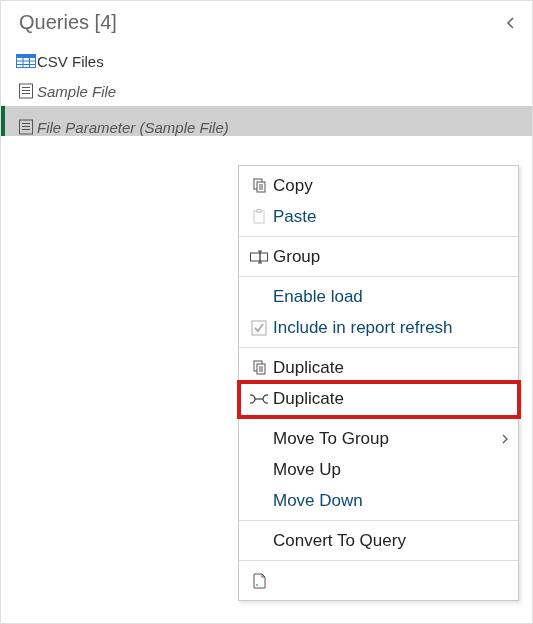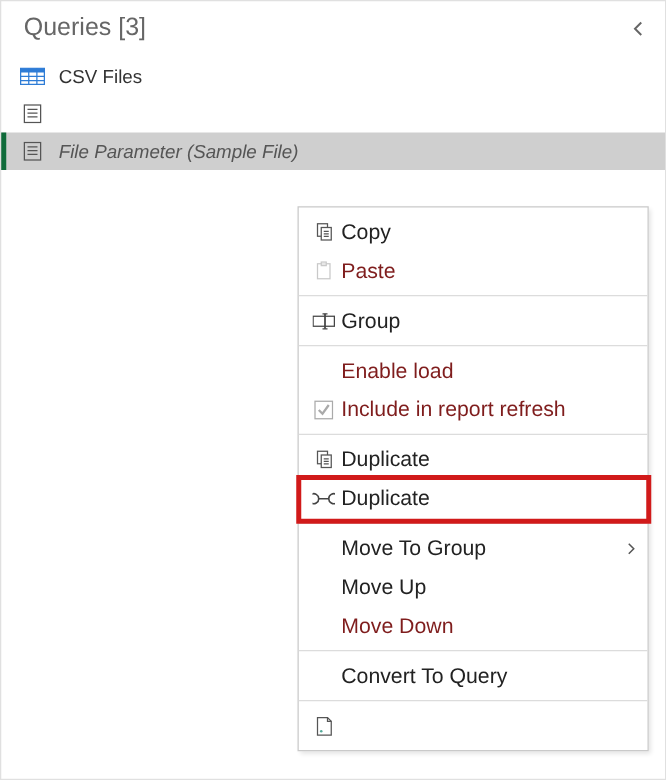--- a/index.html
+++ b/index.html
@@ -32,30 +32,30 @@
     display: inline-flex; align-items: center; justify-content: center;
   }
   .query-list {
     margin-top: 6px;
   }
   .query-item {
     display: flex;
     align-items: center;
     height: 30px;
     padding-left: 14px;
-    gap: 10px;
     position: relative;
   }
   .query-item .label {
     font-size: 15px;
     color: #333;
   }
   .query-item.italic .label { font-style: italic; color: #555; }
   .query-item.selected {
     background: #cfcfcf;
+    align-items: flex-end;
   }
   .query-item.selected::before {
     content: "";
     position: absolute;
     left: 0; top: 0; bottom: 0;
     width: 4px;
     background: #0f6b3a;
   }
   .icon-slot {
     width: 22px; height: 18px;
@@ -75,21 +75,21 @@
   }
   .menu-item {
     display: flex;
     align-items: center;
     height: 31px;
     padding: 0 10px 0 6px;
     font-size: 17px;
     color: #222;
     position: relative;
   }
-  .menu-item.disabled { color: #7f1d1d; justify-content: space-between; }
+  .menu-item.disabled { color: #0c4a6e; justify-content: space-between; }
   .menu-item .mi-icon {
     width: 28px;
     display: inline-flex; align-items: center; justify-content: center;
     flex-shrink: 0;
   }
   .menu-item .mi-icon.disabled svg { opacity: 0.45; }
   .menu-item .mi-label { flex: 1; white-space: nowrap; }
   .menu-item .mi-sub {
     width: 10px;
     display: inline-flex; align-items: center; justify-content: flex-end;
@@ -108,21 +108,21 @@
     height: 39px;
     border: 4px solid #d11a1a;
     pointer-events: none;
   }
 </style>
 </head>
 <body>
 
 <div class="panel">
   <div class="panel-header">
-    <span>Queries [3]</span>
+    <span>Queries [4]</span>
     <span class="collapse-chev">
       <svg width="12" height="12" viewBox="0 0 12 12">
           <path d="M8 1 L3 6 L8 11" fill="none" stroke="#666" stroke-width="1.6"></path>
         </svg>
     </span>
   </div>
 
   <div class="query-list">
 
     <div class="query-item">
@@ -141,20 +141,21 @@
 
     <div class="query-item italic">
       <span class="icon-slot">
         <svg width="16" height="16" viewBox="0 0 16 16">
           <rect x="1.5" y="1" width="13" height="14" fill="none" stroke="#555" stroke-width="1"></rect>
           <line x1="4" y1="4.5" x2="12" y2="4.5" stroke="#555"></line>
           <line x1="4" y1="7.5" x2="12" y2="7.5" stroke="#555"></line>
           <line x1="4" y1="10.5" x2="12" y2="10.5" stroke="#555"></line>
         </svg>
       </span>
+      <span class="label">Sample File</span>
     </div>
 
     <div class="query-item italic selected">
       <span class="icon-slot">
         <svg width="16" height="16" viewBox="0 0 16 16">
           <rect x="1.5" y="1" width="13" height="14" fill="none" stroke="#555" stroke-width="1"></rect>
           <line x1="4" y1="4.5" x2="12" y2="4.5" stroke="#555"></line>
           <line x1="4" y1="7.5" x2="12" y2="7.5" stroke="#555"></line>
           <line x1="4" y1="10.5" x2="12" y2="10.5" stroke="#555"></line>
         </svg>

